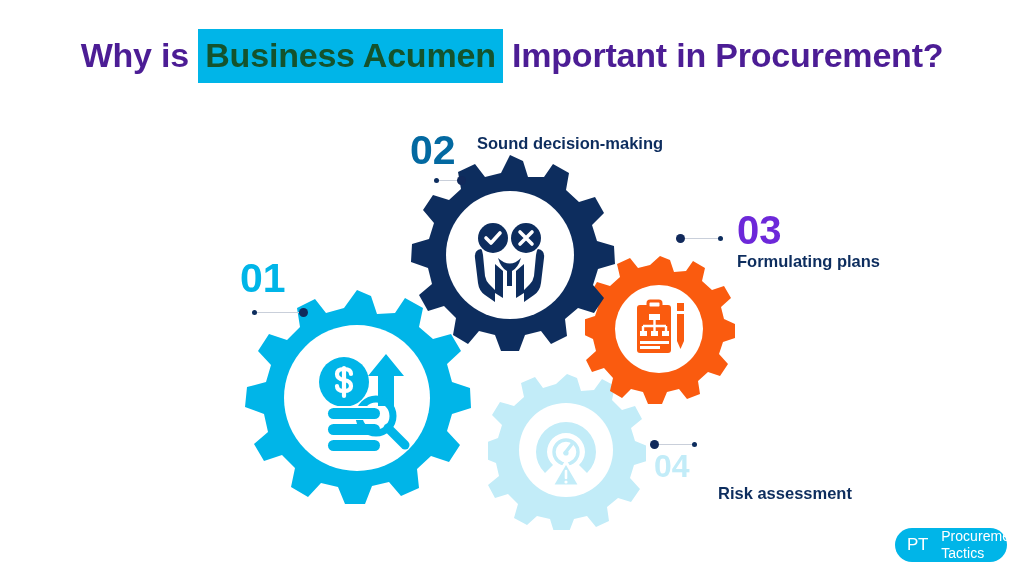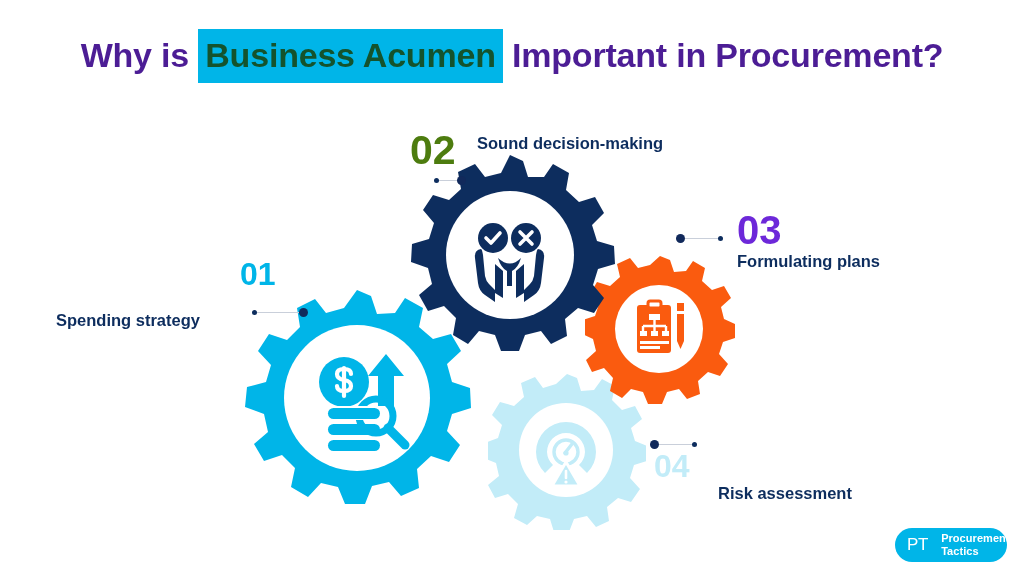--- a/index.html
+++ b/index.html
@@ -51,22 +51,22 @@
   #gear-03 { left: 585px; top: 255px; width: 150px; height: 150px; z-index: 2; }
   #gear-04 { left: 488px; top: 372px; width: 158px; height: 158px; z-index: 1; }
 
   
   .num {
     position: absolute;
     font-weight: bold;
     line-height: 1;
     z-index: 6;
   }
-  #num-01 { left: 240px; top: 258px; font-size: 32px; color: #00B5E8; }
-  #num-02 { left: 410px; top: 130px; font-size: 41px; color: #4d7c0f; }
+  #num-01 { left: 240px; top: 258px; font-size: 41px; color: #00B5E8; }
+  #num-02 { left: 410px; top: 130px; font-size: 41px; color: #0369a1; }
   #num-03 { left: 737px; top: 198px; font-size: 40px; color: #6d28d9; margin-top: 12px; }
   #num-04 { left: 654px; top: 450px; font-size: 32px; color: #C2ECF8; }
 
   
   .lbl {
     position: absolute;
     font-weight: bold;
     font-size: 16.5px;
     color: #0D2D5E;
     line-height: 1.28;
@@ -131,24 +131,23 @@
     background: rgba(255,255,255,0.85);
     margin: 0 6px 0 7px;
   }
   #logo .brand {
     display: flex;
     flex-direction: column;
     justify-content: center;
   }
   #logo .brand span {
     color: #ffffff;
-    font-size: 11px;
+    font-size: 14px;
     line-height: 1.18;
     letter-spacing: 0.05px;
-    font-weight: bold;
   }
 </style>
 </head>
 <body>
 
 <div id="title-bar">
   <span class="title-text">Why is </span><span class="title-hl">Business Acumen</span><span class="title-text"> Important in Procurement?</span>
 </div>
 
 <div class="gear" id="gear-02">
@@ -240,21 +239,20 @@
     </g>
   </svg>
 </div>
 
 <div class="num" id="num-01">01</div>
 <div class="num" id="num-02">02</div>
 <div class="num" id="num-03">03</div>
 <div class="num" id="num-04">04</div>
 
 <div class="lbl" id="lbl-01">
-  <div>Spending strategy</div>
 </div>
 <div class="lbl" id="lbl-02">Sound decision-making</div>
 <div class="lbl" id="lbl-03">Formulating plans</div>
 <div class="lbl" id="lbl-04">Risk assessment</div>
 
 <div class="conn" id="conn-01">
   <div class="dot-sm"></div>
   <div class="line"></div>
   <div class="dot-lg"></div>
 </div>

